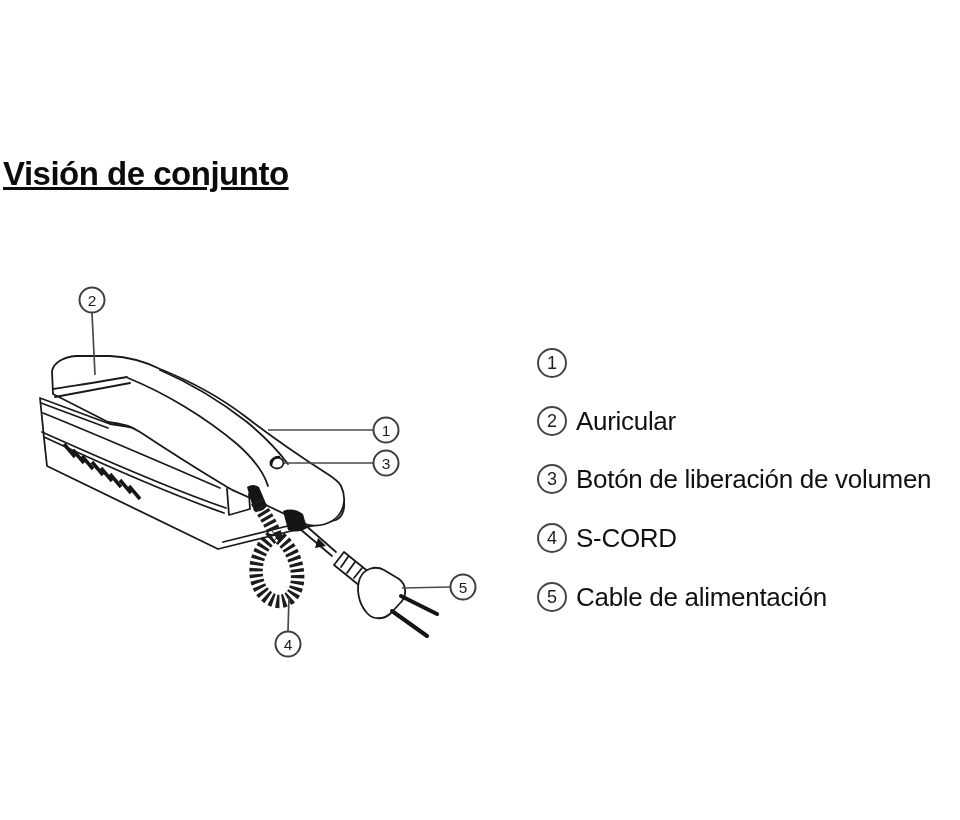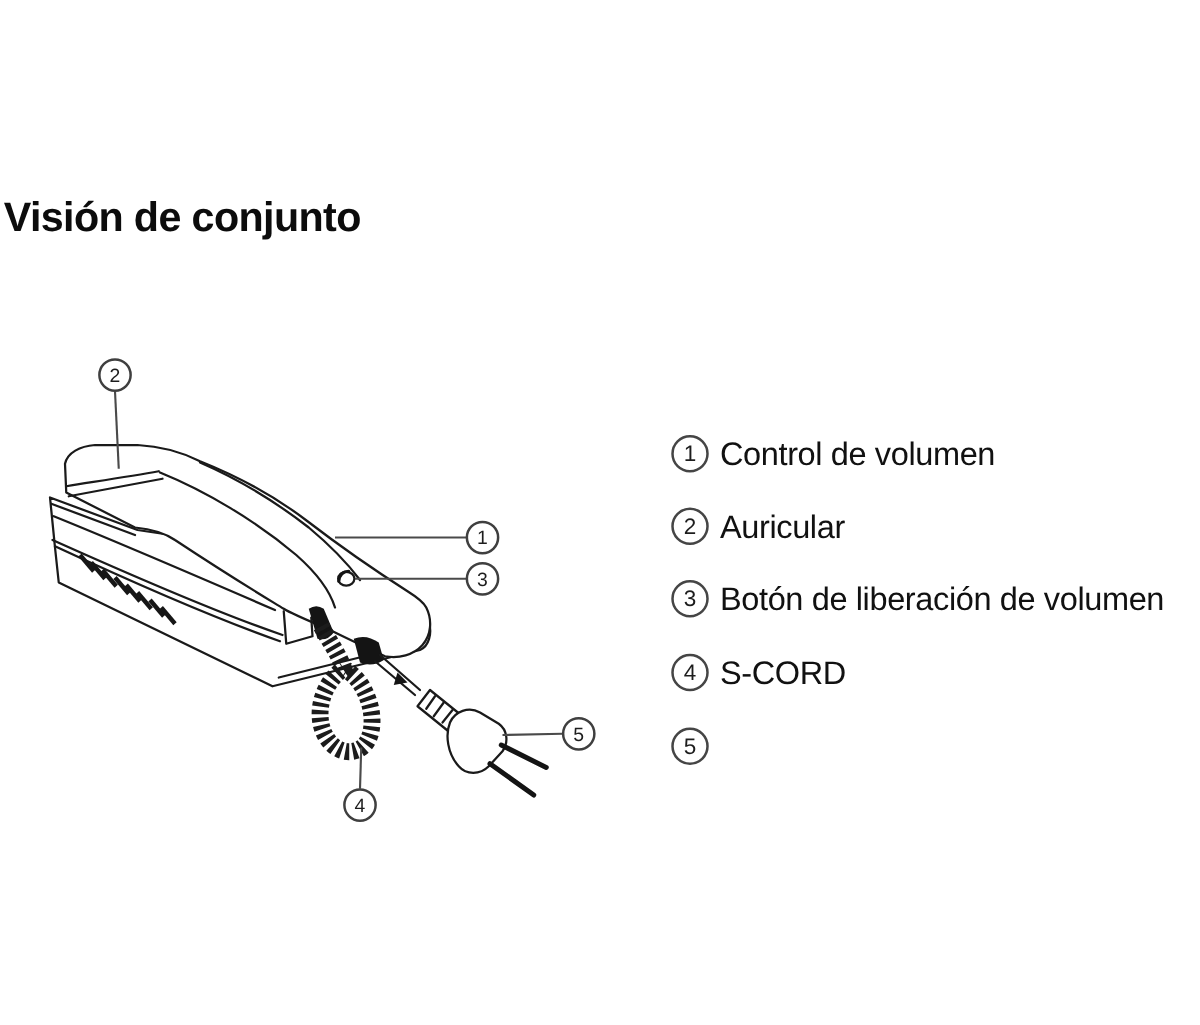--- a/index.html
+++ b/index.html
@@ -1,19 +1,19 @@
 <!DOCTYPE html>
 <html><head>
 <meta charset="utf-8">
 <style>
   html,body{margin:0;padding:0;background:#ffffff;}
   #page{position:relative;width:960px;height:820px;background:#ffffff;overflow:hidden;
         font-family:"Liberation Sans", sans-serif;}
   #title{position:absolute;left:3px;top:155px;font-size:33px;font-weight:bold;
-         letter-spacing:-0.5px;color:#0c0c0c;white-space:nowrap;}
+         letter-spacing:-0.5px;color:#0c0c0c;white-space:nowrap;text-decoration:underline;}
   .legend-item{position:absolute;left:537px;display:flex;align-items:center;gap:9px;height:30px;}
   .legend-num{flex:0 0 auto;width:26px;height:26px;border:2px solid #454545;border-radius:50%;
               font-size:18px;line-height:26px;text-align:center;color:#1d1d1d;}
   .legend-label{font-size:26px;color:#111111;white-space:nowrap;letter-spacing:-0.3px;}
   #li1{top:348px}#li2{top:406px}#li3{top:464px}#li4{top:523px}#li5{top:582px}
   svg{position:absolute;left:0;top:270px;}
   .ln{fill:none;stroke:#1a1a1a;stroke-width:1.8;stroke-linejoin:round;stroke-linecap:round;}
   .fw{fill:#ffffff;stroke:#1a1a1a;stroke-width:1.8;stroke-linejoin:round;}
   .blob{fill:#141414;stroke:none;}
   .grille{stroke:#161616;stroke-width:3.5;stroke-linecap:butt;}
@@ -124,31 +124,31 @@
       <text class="cn" x="288" y="649.5">4</text>
     </g>
     <g>
       <circle class="co" cx="463" cy="587" r="12.5"></circle>
       <text class="cn" x="463" y="592.5">5</text>
     </g>
   </svg>
 
   <div class="legend-item" id="li1">
     <span class="legend-num">1</span>
-    <span class="legend-label">Control de volumen</span>
   </div>
   <div class="legend-item" id="li2">
     <span class="legend-num">2</span>
     <span class="legend-label">Auricular</span>
   </div>
   <div class="legend-item" id="li3">
     <span class="legend-num">3</span>
     <span class="legend-label">Botón de liberación de volumen</span>
   </div>
   <div class="legend-item" id="li4">
     <span class="legend-num">4</span>
     <span class="legend-label">S-CORD</span>
   </div>
   <div class="legend-item" id="li5">
     <span class="legend-num">5</span>
+    <span class="legend-label">Cable de alimentación</span>
   </div>
 
 </div>
 
 </body></html>

